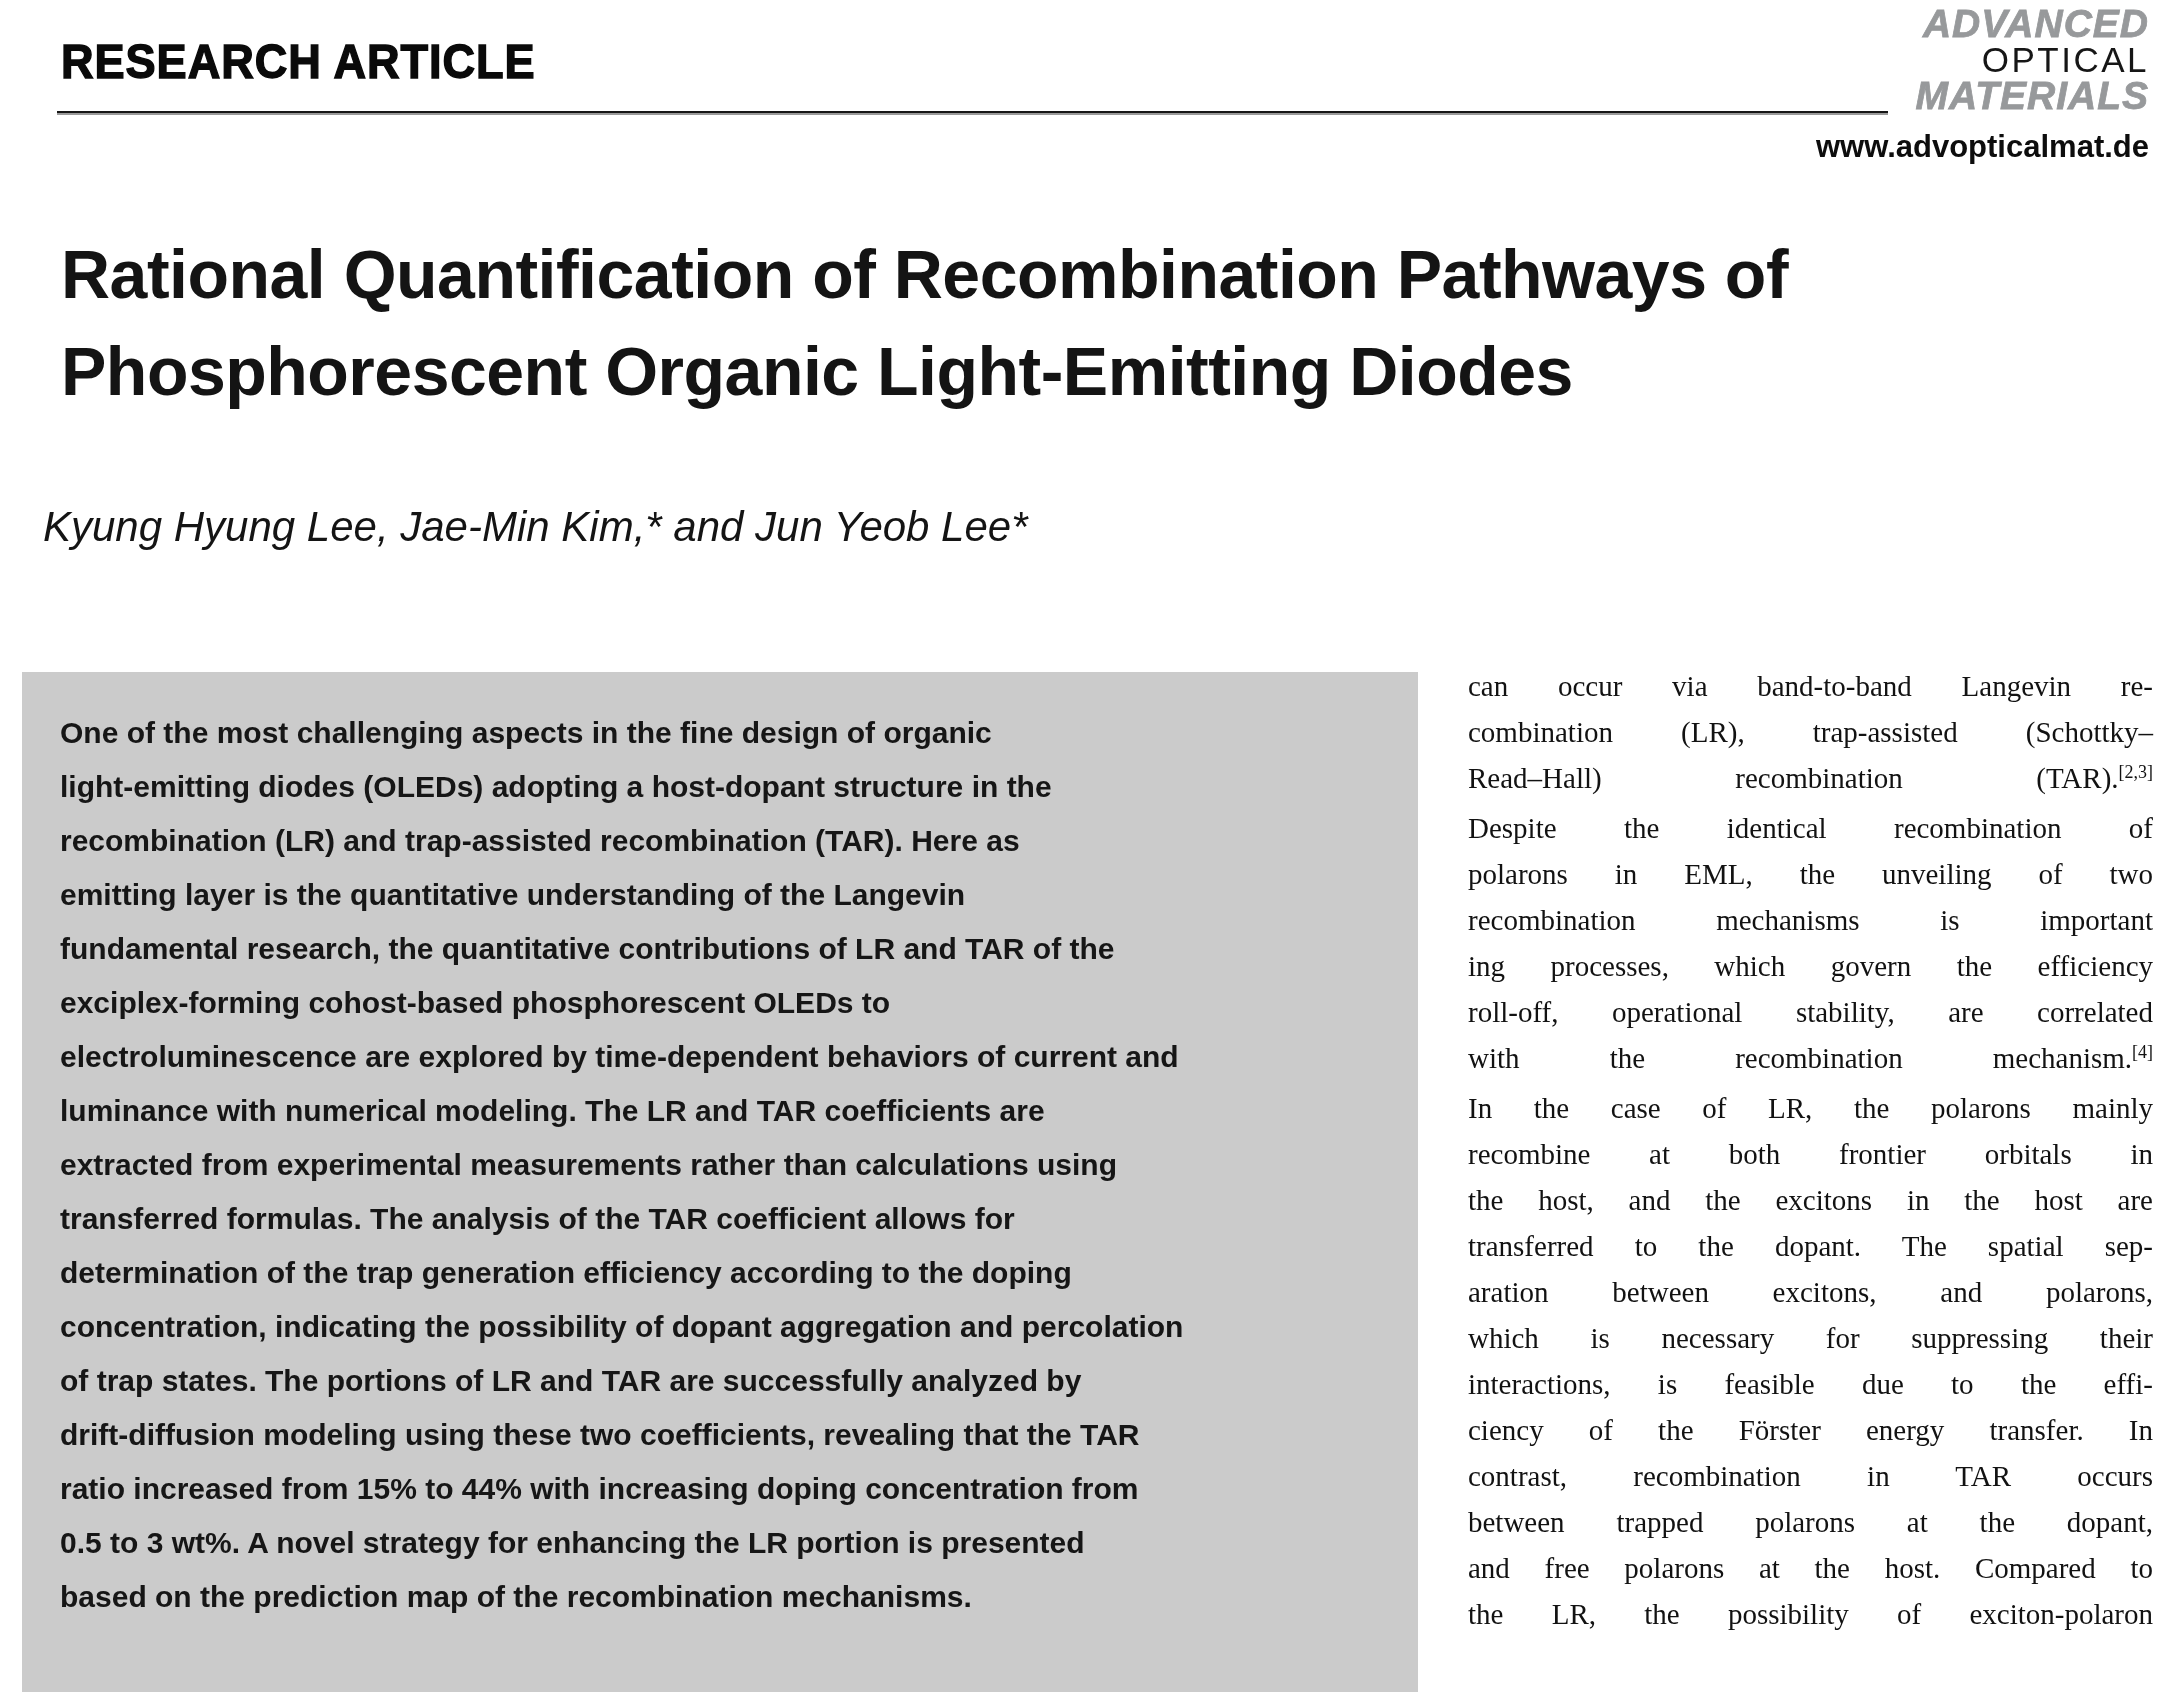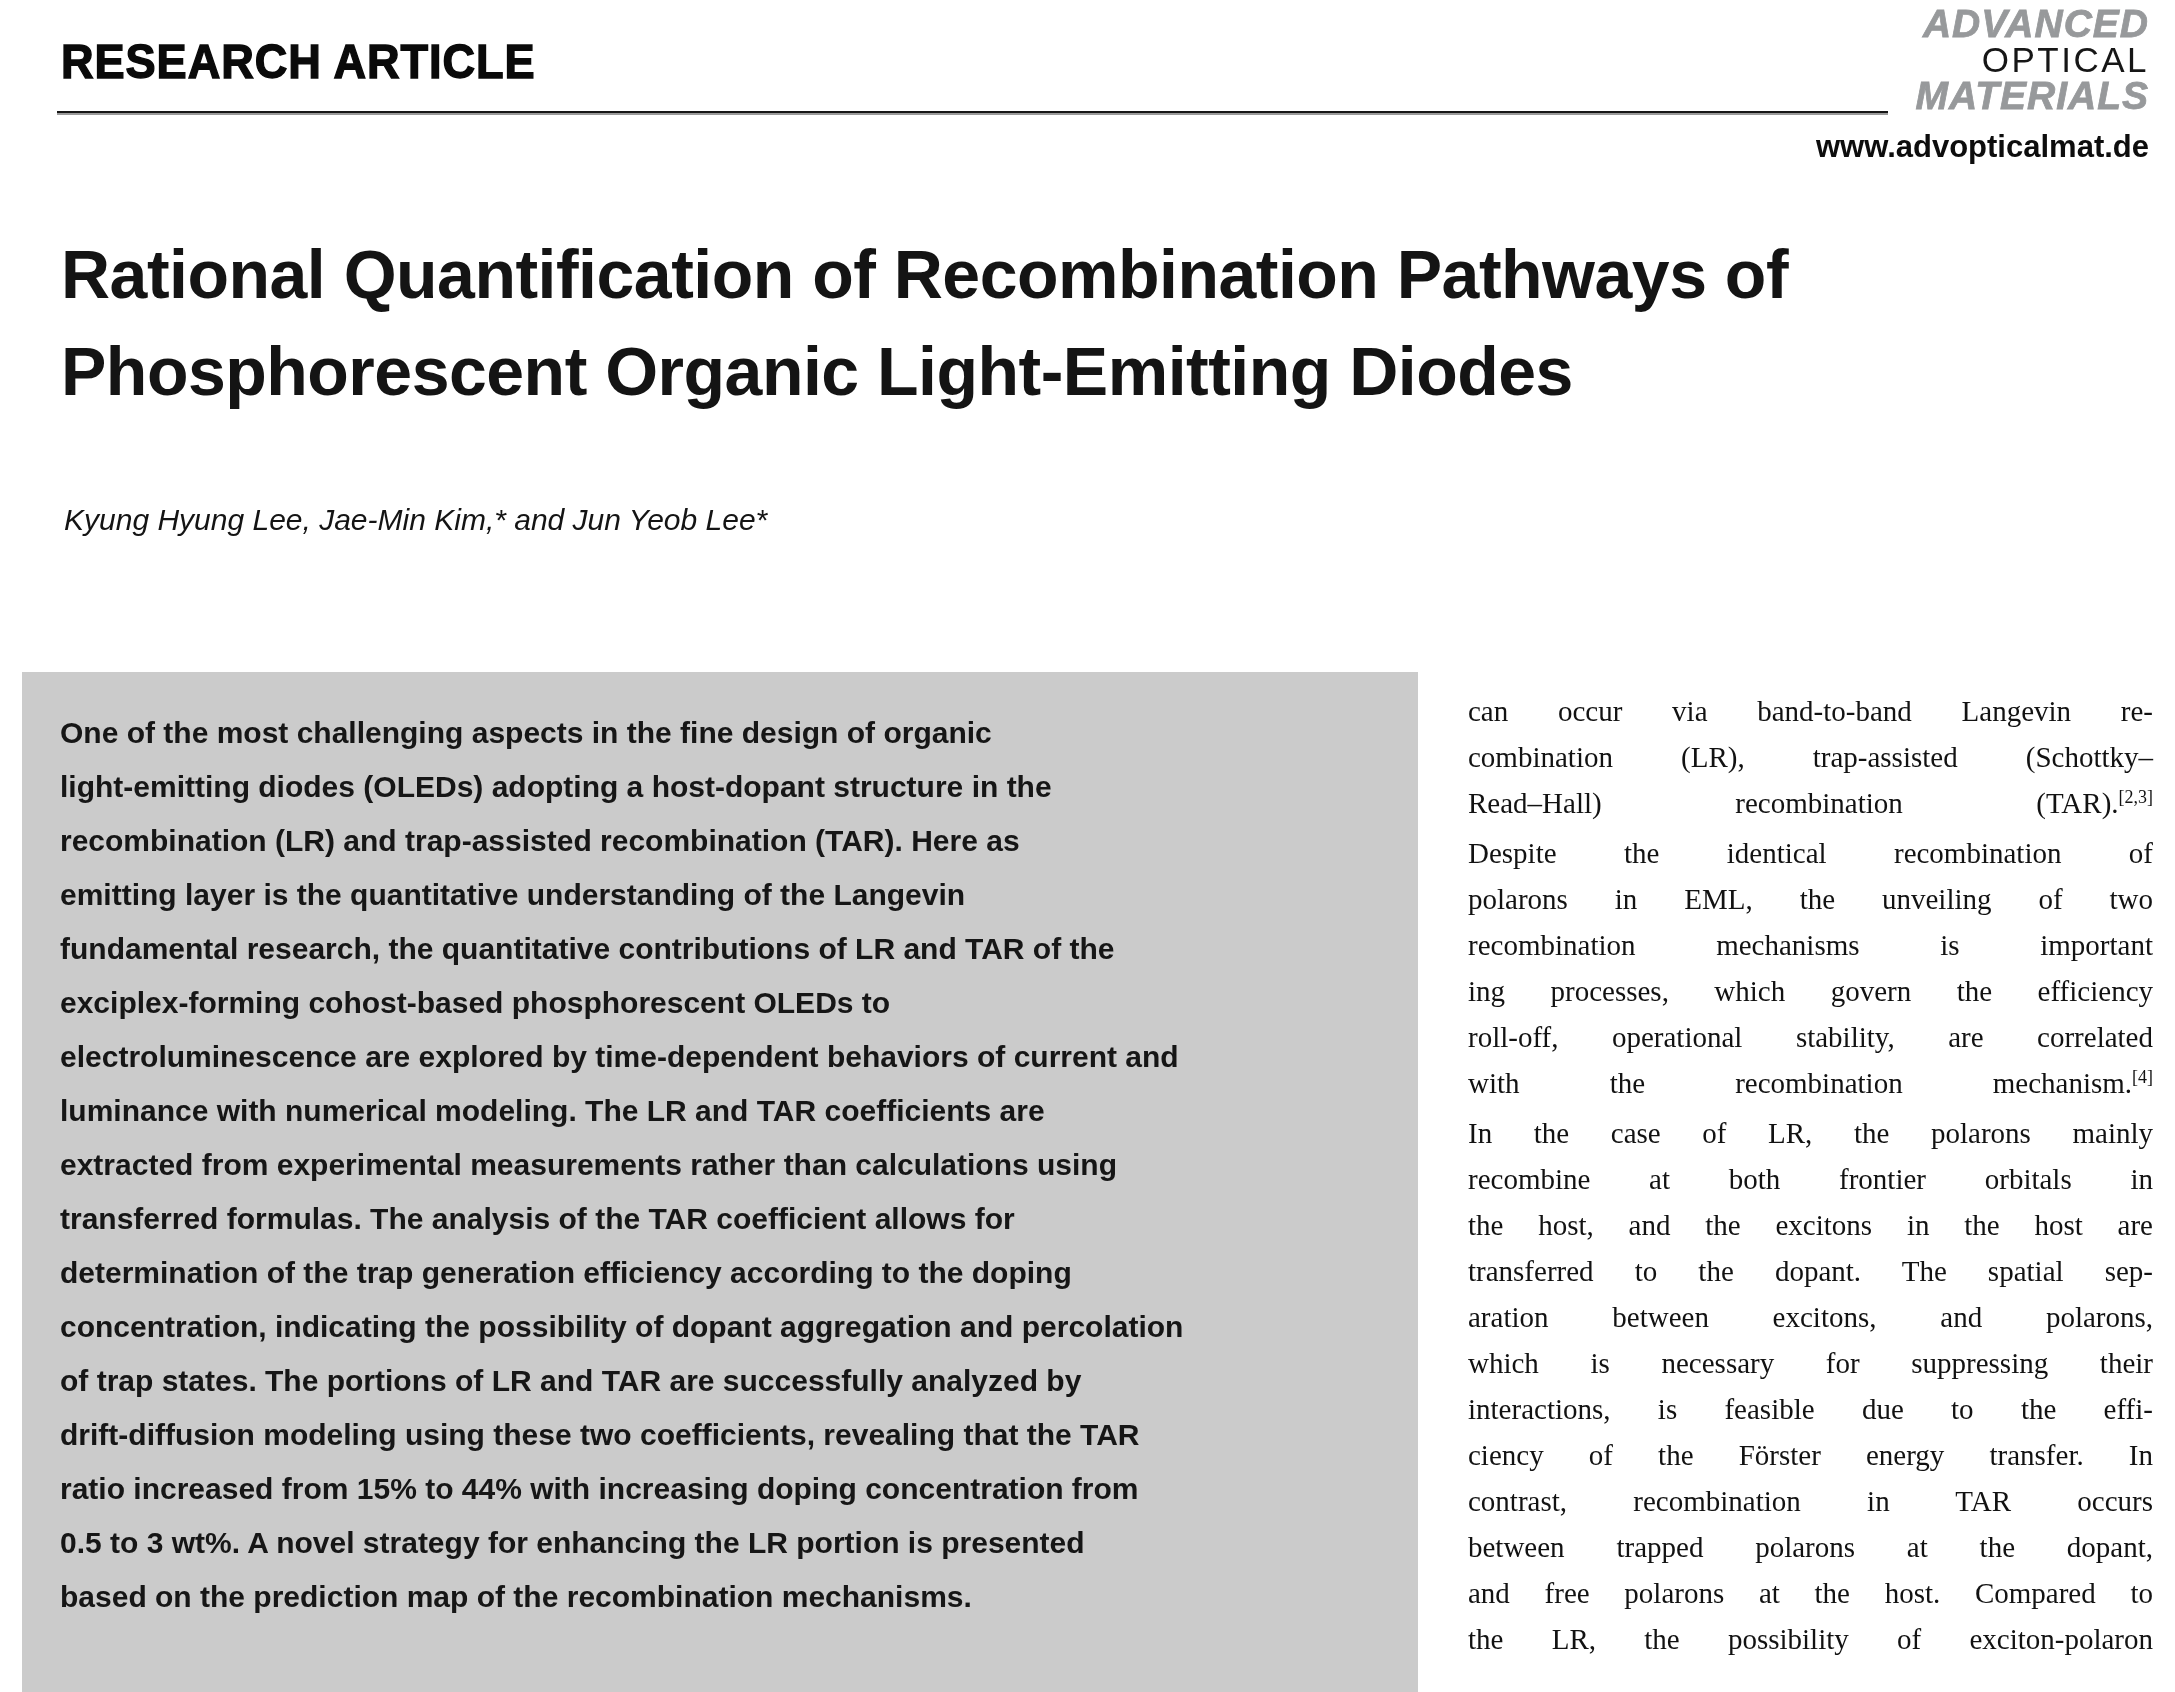--- a/index.html
+++ b/index.html
@@ -80,23 +80,23 @@
     font-size: 68px;
     line-height: 97px;
     font-weight: 700;
     letter-spacing: -0.5px;
     color: #141414;
     white-space: nowrap;
   }
   .title-line { display: block; }
   .authors {
     position: absolute;
-    left: 64px;
+    left: 43px;
     top: 503px;
-    font-size: 30px;
+    font-size: 42px;
     font-style: italic;
     font-weight: 400;
     color: #141414;
     white-space: nowrap;
   }
 
   
   .abstract-box {
     position: absolute;
     left: 22px;
@@ -116,21 +116,21 @@
     font-weight: 700;
     line-height: 54px;
     white-space: nowrap;
     color: #161616;
   }
 
   
   .body-column {
     position: absolute;
     left: 1468px;
-    top: 688px;
+    top: 663px;
     width: 685px;
     font-family: "Liberation Serif", serif;
   }
   .body-line {
     font-size: 29px;
     line-height: 46px;
     color: #121212;
     text-align: justify;
     text-align-last: justify;
   }

